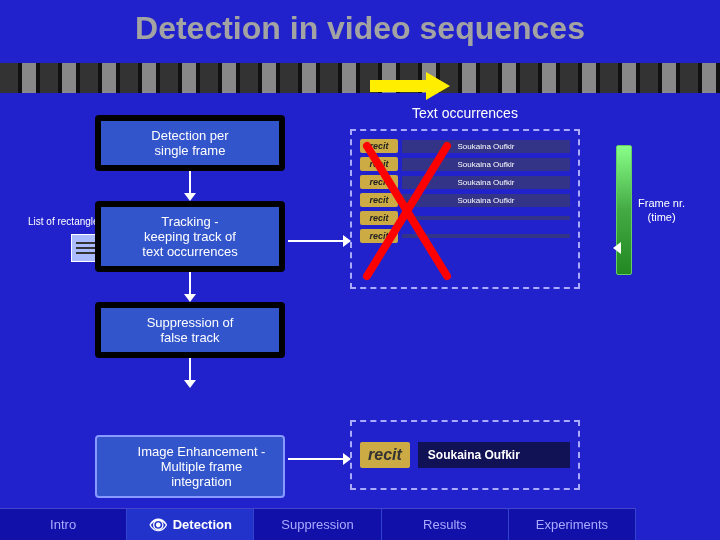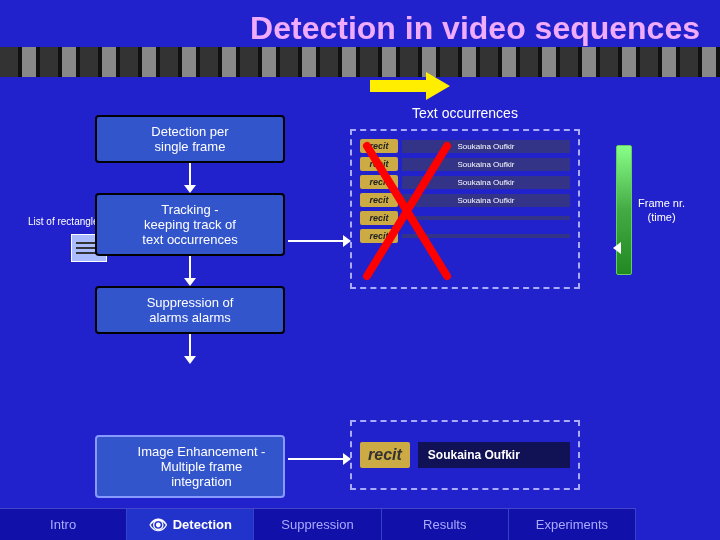--- a/index.html
+++ b/index.html
@@ -9,23 +9,23 @@
       background: #2222cc;
       font-family: Arial, sans-serif;
       overflow: hidden;
       position: relative;
     }
 
     
     #title {
       font-size: 32px;
       font-weight: bold;
-      color: #f0abfc;
-      text-align: right;
-      padding: 10px 20px 0 20px;
+      color: #a3a3a3;
+      text-align: center;
+      padding: 10px 20px 16px 20px;
     }
 
     
     #filmstrip {
       width: 100%;
       height: 30px;
       background: repeating-linear-gradient(
         90deg,
         #333 0px, #333 18px,
         #111 18px, #111 22px,
@@ -59,21 +59,21 @@
     #left-flow {
       position: absolute;
       left: 95px;
       top: 10px;
       width: 190px;
     }
 
     
     .flow-box {
       background: #3355cc;
-      border: 2px solid #000000;
+      border: 6px solid #000000;
       border-radius: 4px;
       color: white;
       font-size: 13px;
       text-align: center;
       padding: 7px 10px;
       position: relative;
     }
 
     .flow-box.wide {
       width: 190px;
@@ -366,21 +366,21 @@
     <div class="flow-box wide" style="white-space:pre-line;">Tracking -
 keeping track of
 text occurrences</div>
 
     <div class="connector-block">
       <div class="v-connector"></div>
       <div class="arrow-down"></div>
     </div>
 
     <div class="flow-box wide" style="white-space:pre-line;">Suppression of
-alarms alarms</div>
+false track</div>
 
     <div class="connector-block">
       <div class="v-connector"></div>
       <div class="arrow-down"></div>
     </div>
   </div>
 
   <div class="arrow-right" style="position:absolute;left:288px;top:130px;">
     <div class="arrow-right-line" style="width:55px;"></div>
     <div class="arrow-right-head"></div>

